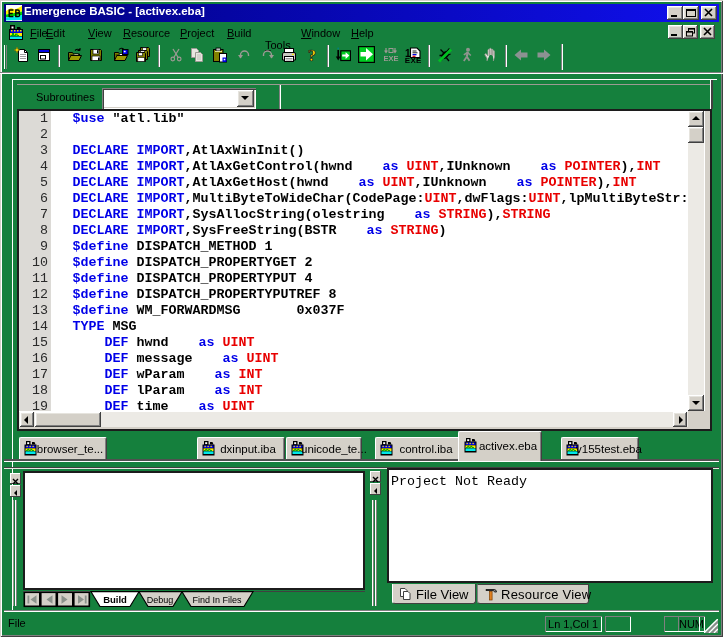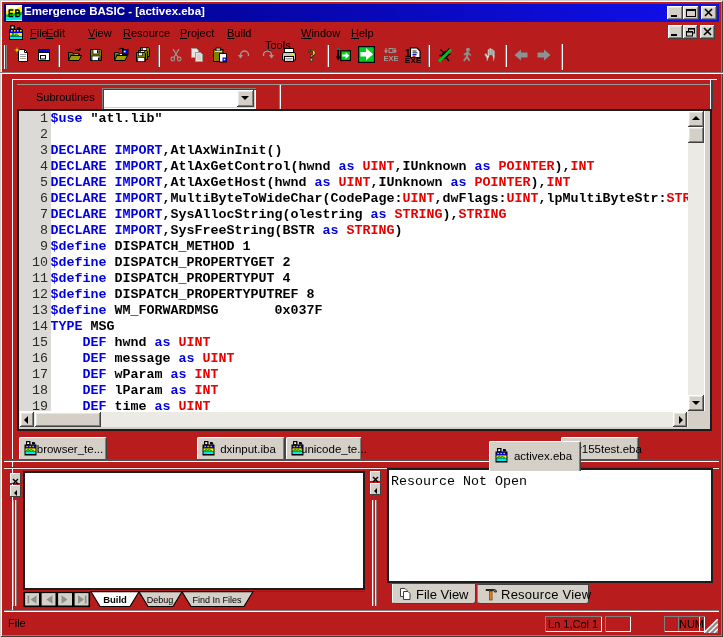--- a/index.html
+++ b/index.html
@@ -1,28 +1,28 @@
 <!DOCTYPE html>
 <html><head>
 <meta charset="utf-8">
 <style>
 html,body{margin:0;padding:0;}
 body{width:723px;height:637px;overflow:hidden;background:#D4D0C8;
   font-family:"Liberation Sans",sans-serif;-webkit-font-smoothing:antialiased;}
-#win{position:absolute;left:0;top:0;width:723px;height:637px;background:#b91c1c;
+#win{position:absolute;left:0;top:0;width:723px;height:637px;background:#15803d;
   box-shadow:inset 1px 1px 0 #D4D0C8, inset -1px -1px 0 #404040,
              inset 2px 2px 0 #FFFFFF, inset -2px -2px 0 #808080;}
 .ab{position:absolute;}
 .b3{background:#D4D0C8;box-shadow:inset -1px -1px 0 #404040, inset 1px 1px 0 #FFFFFF,
     inset -2px -2px 0 #808080, inset 2px 2px 0 #E6E4DE;}
 .b2{background:#D4D0C8;box-shadow:inset -1px -1px 0 #404040, inset 1px 1px 0 #FFFFFF;}
 .sep{width:2px;box-shadow:inset 1px 0 0 #808080, inset -1px 0 0 #FFFFFF;}
 .ui{font-family:"Liberation Sans",sans-serif;font-size:11px;color:#000;}
 .mono{font-family:"Liberation Mono",monospace;font-size:13.34px;line-height:16px;}
-.k{color:#0000E8;} .t{color:#E80000;}
+.k{color:#0000E8;margin-left:22px;} .t{color:#E80000;}
 pre{margin:0;}
 .cell{box-shadow:inset 1px 1px 0 #808080, inset -1px -1px 0 #FFFFFF;line-height:16px;}
 .tab{position:absolute;background:#D4D0C8;border-top:1px solid #FFFFFF;border-left:1px solid #FFFFFF;
  border-right:1px solid #404040;border-radius:2px 2px 0 0;box-sizing:border-box;
  box-shadow:inset -1px 0 0 #808080;}
 .tablbl{position:absolute;width:100%;text-align:center;font-size:11.5px;font-family:"Liberation Sans",sans-serif;}
 
 </style>
 </head>
 <body>
@@ -375,21 +375,37 @@
         <rect x="1.5" y="4.5" width="10" height="2.6" fill="#0000E0"></rect>
         <rect x="2.5" y="4.8" width="1.3" height="1.3" fill="#FFE800"></rect>
         <rect x="5.5" y="4.8" width="1.3" height="1.3" fill="#FFE800"></rect>
         <rect x="8.5" y="4.8" width="1.3" height="1.3" fill="#FFE800"></rect>
         <rect x="1.5" y="7.4" width="10" height="2.7" fill="#FFE800"></rect>
         <path d="M2 9.6 h1.8 v-1.6 h1 v1.6 h1.8 v-1.2 h1.4 v1.2 h2" stroke="#00A000" stroke-width="1" fill="none"></path>
         <rect x="1.5" y="10.4" width="10" height="2.6" fill="#00E8E8"></rect>
       </svg>
       <div class="tablbl" style="top:5px;padding-left:14px;box-sizing:border-box;">unicode_te...</div>
     </div>
-<div class="tab" style="left:489px;top:431px;width:92px;height:30px;z-index:3;margin-top:10px;">
+<div class="tab" style="left:375px;top:437px;width:88px;height:22px;">
+      <svg style="position:absolute;left:4px;top:3px;" width="13" height="15">
+        <rect x="2" y="0" width="4.5" height="4.5" fill="#000"></rect>
+        <rect x="3.2" y="1.2" width="2" height="2" fill="#FFF"></rect>
+        <path d="M8 1 h2.5 l1 2.5 h-3.5 z" fill="#000"></path>
+        <rect x="0.5" y="3.5" width="12" height="11" fill="#000"></rect>
+        <rect x="1.5" y="4.5" width="10" height="2.6" fill="#0000E0"></rect>
+        <rect x="2.5" y="4.8" width="1.3" height="1.3" fill="#FFE800"></rect>
+        <rect x="5.5" y="4.8" width="1.3" height="1.3" fill="#FFE800"></rect>
+        <rect x="8.5" y="4.8" width="1.3" height="1.3" fill="#FFE800"></rect>
+        <rect x="1.5" y="7.4" width="10" height="2.7" fill="#FFE800"></rect>
+        <path d="M2 9.6 h1.8 v-1.6 h1 v1.6 h1.8 v-1.2 h1.4 v1.2 h2" stroke="#00A000" stroke-width="1" fill="none"></path>
+        <rect x="1.5" y="10.4" width="10" height="2.6" fill="#00E8E8"></rect>
+      </svg>
+      <div class="tablbl" style="top:5px;padding-left:14px;box-sizing:border-box;">control.iba</div>
+    </div>
+<div class="tab" style="left:458px;top:431px;width:84px;height:30px;z-index:3;">
       <svg style="position:absolute;left:5px;top:6px;" width="13" height="15">
         <rect x="2" y="0" width="4.5" height="4.5" fill="#000"></rect>
         <rect x="3.2" y="1.2" width="2" height="2" fill="#FFF"></rect>
         <path d="M8 1 h2.5 l1 2.5 h-3.5 z" fill="#000"></path>
         <rect x="0.5" y="3.5" width="12" height="11" fill="#000"></rect>
         <rect x="1.5" y="4.5" width="10" height="2.6" fill="#0000E0"></rect>
         <rect x="2.5" y="4.8" width="1.3" height="1.3" fill="#FFE800"></rect>
         <rect x="5.5" y="4.8" width="1.3" height="1.3" fill="#FFE800"></rect>
         <rect x="8.5" y="4.8" width="1.3" height="1.3" fill="#FFE800"></rect>
         <rect x="1.5" y="7.4" width="10" height="2.7" fill="#FFE800"></rect>
@@ -458,21 +474,21 @@
 <div class="ab b2" style="left:370px;top:471px;width:11px;height:11px;"><svg width="11" height="11">
         <path d="M3 3 L8 8 M8 3 L3 8" stroke="#000" stroke-width="1.4"></path>
       </svg></div>
 <div class="ab b2" style="left:370px;top:483px;width:11px;height:12px;"><svg width="11" height="12">
         <path d="M7 3 L4 6 L7 9 Z" fill="#000"></path>
       </svg></div>
 <div class="ab" style="left:372px;top:500px;width:2px;height:106px;box-shadow:inset 1px 0 0 #FFFFFF, inset -1px 0 0 #808080;"></div>
 <div class="ab" style="left:375px;top:500px;width:2px;height:106px;box-shadow:inset 1px 0 0 #FFFFFF, inset -1px 0 0 #808080;"></div>
 
 <div class="ab" style="left:387px;top:468px;width:326px;height:115px;background:#FFFFFF;border:2px solid #1C1C1C;box-sizing:border-box;"></div>
-<div class="ab mono" style="left:391px;top:474px;color:#000;">Resource Not Open</div>
+<div class="ab mono" style="left:391px;top:474px;color:#000;">Project Not Ready</div>
 
 <div class="ab" style="left:392px;top:584px;width:84px;height:20px;background:#D4D0C8;border-left:1px solid #FFFFFF;border-right:1px solid #404040;border-bottom:1px solid #404040;border-radius:0 0 3px 3px;box-sizing:border-box;"></div>
 <div class="ab" style="left:477px;top:584px;width:112px;height:20px;background:#D4D0C8;border:1px solid #404040;border-left:1px solid #808080;border-radius:0 0 3px 3px;box-sizing:border-box;"></div>
 <svg class="ab" style="left:398px;top:587px;" width="14" height="14">
       <path d="M2.5 1.5 h4.5 l2 2 v6 h-6.5 z" fill="#FFF" stroke="#404040"></path>
       <path d="M5.5 4.5 h4.5 l2 2 v6 h-6.5 z" fill="#FFF" stroke="#404040"></path>
     </svg>
 <div class="ab" style="left:416px;top:587px;font-family:'Liberation Sans',sans-serif;font-size:13px;">File View</div>
 <svg class="ab" style="left:484px;top:587px;" width="14" height="14">
       <path d="M2 2.5 h8 a2.5 2.5 0 0 1 2.5 2.5 l-2 0 -1-1.5 h-7.5 z" fill="#A0A0A0" stroke="#000" stroke-width="0.8"></path>

